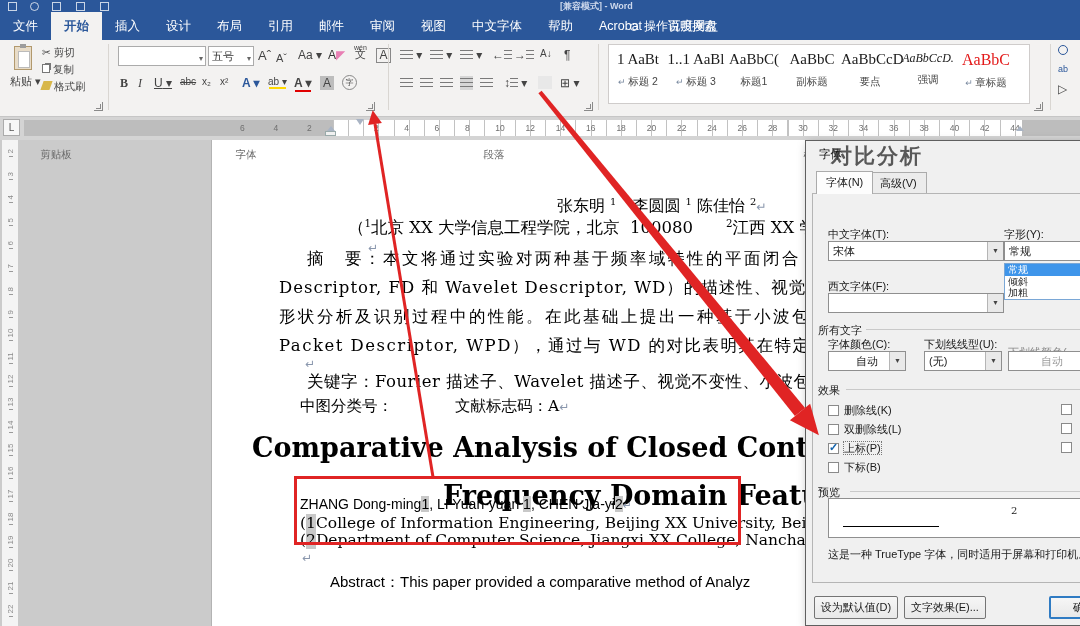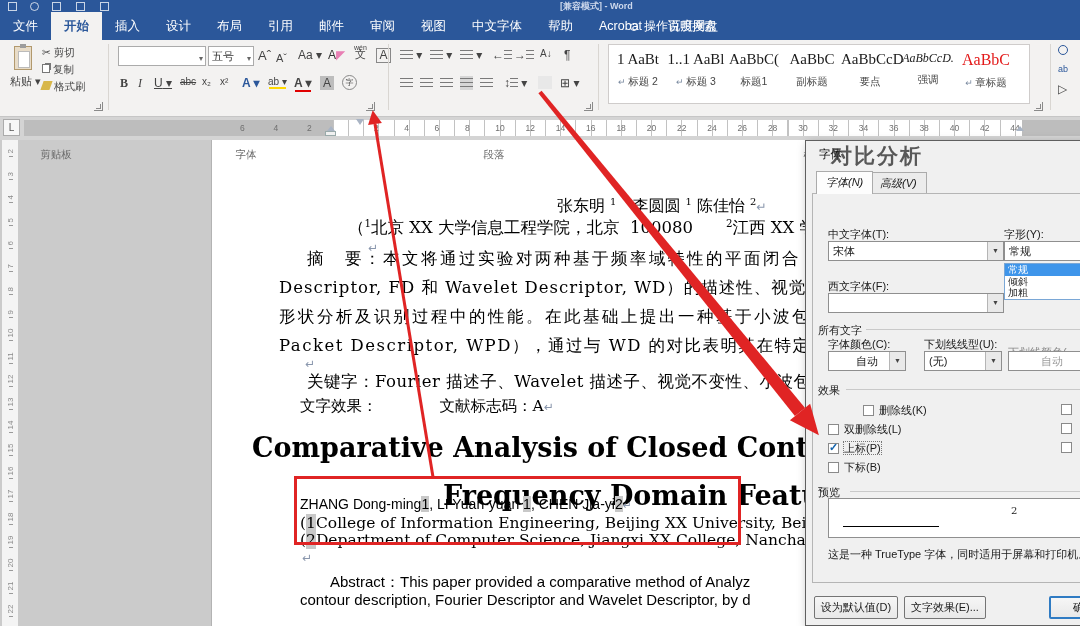--- a/index.html
+++ b/index.html
@@ -76,21 +76,21 @@
 
   .ghost-title { position:absolute; left:831px; top:142px; font-family:"DejaVu Serif",serif; font-size:21px; font-weight:bold; color:#2e2e2e; opacity:.78; z-index:60; letter-spacing:2px; white-space:nowrap; }
 
   
   .redrect { position:absolute; left:294px; top:476px; width:447px; height:69px; border:3px solid #e02424; z-index:90; }
   .overlay { position:absolute; left:0; top:0; width:1080px; height:626px; z-index:100; pointer-events:none; }
 
   
   .dialog { position:absolute; left:805px; top:140px; width:290px; height:486px; background:#f0f0f0; border:1px solid #5f5f5f; box-shadow:3px 4px 10px rgba(0,0,0,.35); z-index:50; font-size:11px; color:#1a1a1a; }
   .dlg-title { position:absolute; left:13px; top:6px; font-size:11.5px; color:#111; }
-  .dtab { position:absolute; top:31px; height:21px; padding:3px 9px 0 9px; font-size:11px; border:1px solid #ababab; border-bottom:none; background:#ececec; cursor:pointer;font-style:italic; }
+  .dtab { position:absolute; top:31px; height:21px; padding:3px 9px 0 9px; font-size:11px; border:1px solid #ababab; border-bottom:none; background:#ececec; cursor:pointer; }
   .dtab.active { background:#fdfdfd; height:23px; top:30px; z-index:2; }
   .dpanel { position:absolute; left:6px; top:52px; width:298px; height:390px; border:1px solid #b5b5b5; background:#f0f0f0; }
   .dlabel { position:absolute; font-size:11px; color:#1a1a1a; white-space:nowrap; }
   .dd { position:absolute; height:20px; background:#fff; border:1px solid #8f8f8f; font-size:11px; line-height:18px; padding:0 4px; cursor:pointer; }
   .dd .arr { position:absolute; right:0; top:0; width:16px; height:18px; background:#e9e9e9; border-left:1px solid #b5b5b5; text-align:center; font-size:7px; line-height:17px; color:#444; }
   .dd.center { text-align:center; }
   .dd.dis { color:#9a9a9a; }
   .dlist { position:absolute; background:#fff; border:1px solid #7aa7d6; }
   .ditem { height:11.5px; font-size:10px; line-height:11.5px; padding-left:3px; cursor:pointer; white-space:nowrap; }
   .ditem.sel { background:#3e95ea; color:#fff; }
@@ -327,29 +327,28 @@
   <div class="ghost-title">对比分析</div>
   <div class="docline" style="left:557px;top:196px;font-size:16px"><span>张东明 </span><span class="sup">1</span><span>　李圆圆 </span><span class="sup">1</span><span> 陈佳怡 </span><span class="sup">2</span><span class="pilcrow">↵</span></div>
   <div class="docline" style="left:348px;top:217px;font-size:16.5px"><span>（</span><span class="sup">1</span><span>北京 XX 大学信息工程学院，北京  100080</span><span>　　</span><span class="sup">2</span><span>江西 XX 学</span></div>
   <div class="pmark" style="left:368px;top:241px">↵</div>
   <div class="docline zh" style="left:307px;top:248px;font-size:16.5px">摘　要：本文将通过实验对两种基于频率域特性的平面闭合</div>
   <div class="docline zh" style="left:279px;top:277px;font-size:16.5px;letter-spacing:1px">Descriptor, FD 和 Wavelet Descriptor, WD）的描述性、视觉不变性和鲁</div>
   <div class="docline zh" style="left:279px;top:306px;font-size:16.5px">形状分析及识别过程中的性能。在此基础上提出一种基于小波包分解</div>
   <div class="docline zh" style="left:279px;top:335px;font-size:16.5px;letter-spacing:1.5px">Packet Descriptor, WPD），通过与 WD 的对比表明其在特定场</div>
   <div class="pmark" style="left:305px;top:357px">↵</div>
   <div class="docline" style="left:307px;top:371px;font-size:16.5px;letter-spacing:.5px">关键字：Fourier 描述子、Wavelet 描述子、视觉不变性、小波包</div>
-  <div class="docline" style="left:300px;top:396px;font-size:15.5px"><span>文字效果：</span><span>　　　　</span><span>文献标志码：A</span><span class="pilcrow">↵</span></div>
+  <div class="docline" style="left:300px;top:396px;font-size:15.5px"><span>中图分类号：</span><span>　　　　</span><span>文献标志码：A</span><span class="pilcrow">↵</span></div>
   <div class="docline" style="left:252px;top:432px;font-size:27px;font-weight:bold">Comparative Analysis of Closed Contour D</div>
   <div class="docline" style="left:443px;top:480px;font-size:27px;font-weight:bold">Frequency Domain Featur</div>
   <div class="docline sans" style="left:300px;top:496px;font-size:14px"><span>ZHANG Dong-ming</span><span class="hl">1</span><span>, LI Yuan-yuan </span><span class="hl">1</span><span>, CHEN Jia-yi</span><span class="hl">2</span><span class="pilcrow">↵</span></div>
   <div class="docline" style="left:300px;top:514px;font-size:15.5px"><span>(</span><span class="hl">1</span><span>College of Information Engineering, Beijing XX University, Beijing</span></div>
   <div class="docline" style="left:300px;top:531px;font-size:15.5px"><span>(</span><span class="hl">2</span><span>Department of Computer Science, Jiangxi XX College, Nanchang, 3</span></div>
   <div class="pmark" style="left:302px;top:551px">↵</div>
   <div class="docline sans" style="left:330px;top:573px;font-size:15px">Abstract：This paper provided a comparative method of Analyz</div>
-  <div class="docline sans" style="left:300px;top:591px;font-size:15px">contour description, Fourier Descriptor and Wavelet Descriptor, by d</div>
   <div class="docline sans" style="left:300px;top:624px;font-size:15px">and recognition. According to the comparison, a contour curve desc</div>
 
   <div class="dialog">
     <div class="dlg-title">字体</div>
     <div class="dtab active" style="left:10px">字体(N)</div>
     <div class="dtab" style="left:64px">高级(V)</div>
     <div class="dpanel"></div>
 
     <div class="dlabel" style="left:22px;top:86px">中文字体(T):</div>
     <div class="dd" style="left:22px;top:100px;width:176px"><span>宋体</span><span class="arr">▼</span></div>
@@ -370,21 +369,21 @@
     <div class="dlabel" style="left:22px;top:196px">字体颜色(C):</div>
     <div class="dd center" style="left:22px;top:210px;width:78px"><span>自动</span><span class="arr">▼</span></div>
     <div class="dlabel" style="left:118px;top:196px">下划线线型(U):</div>
     <div class="dd" style="left:118px;top:210px;width:78px"><span>(无)</span><span class="arr">▼</span></div>
     <div class="dlabel" style="left:202px;top:204px;color:#8a8a8a">下划线颜色(</div>
     <div class="dd center dis" style="left:202px;top:210px;width:88px"><span>自动</span></div>
 
     <div class="ghdr" style="left:12px;top:242px">效果</div>
     <div class="gline" style="left:40px;top:248px;width:248px"></div>
     <div id="effects">
-        <div class="cbrow" style="top: 262px; margin-left: 35px;"><span class="cb"></span><span class="cblabel">删除线(K)</span></div>
+        <div class="cbrow" style="top: 262px;"><span class="cb"></span><span class="cblabel">删除线(K)</span></div>
         <div class="cbrow" style="top: 281px;"><span class="cb"></span><span class="cblabel">双删除线(L)</span></div>
         <div class="cbrow" style="top: 300px;"><span class="cb on"></span><span class="cblabel focus">上标(P)</span></div>
         <div class="cbrow" style="top: 319px;"><span class="cb"></span><span class="cblabel">下标(B)</span></div>
       </div>
     <div class="cbrow" style="left:255px;top:262px"><span class="cb"></span></div>
     <div class="cbrow" style="left:255px;top:281px"><span class="cb"></span></div>
     <div class="cbrow" style="left:255px;top:300px"><span class="cb"></span></div>
 
     <div class="ghdr" style="left:12px;top:344px">预览</div>
     <div class="gline" style="left:44px;top:350px;width:244px"></div>

